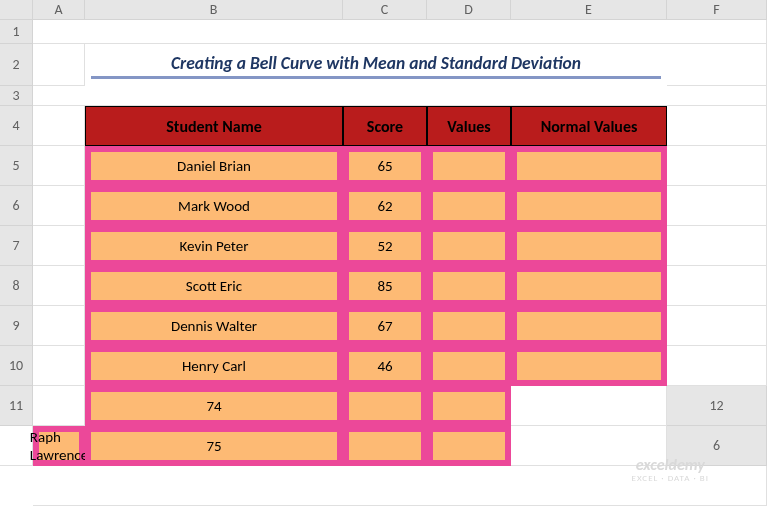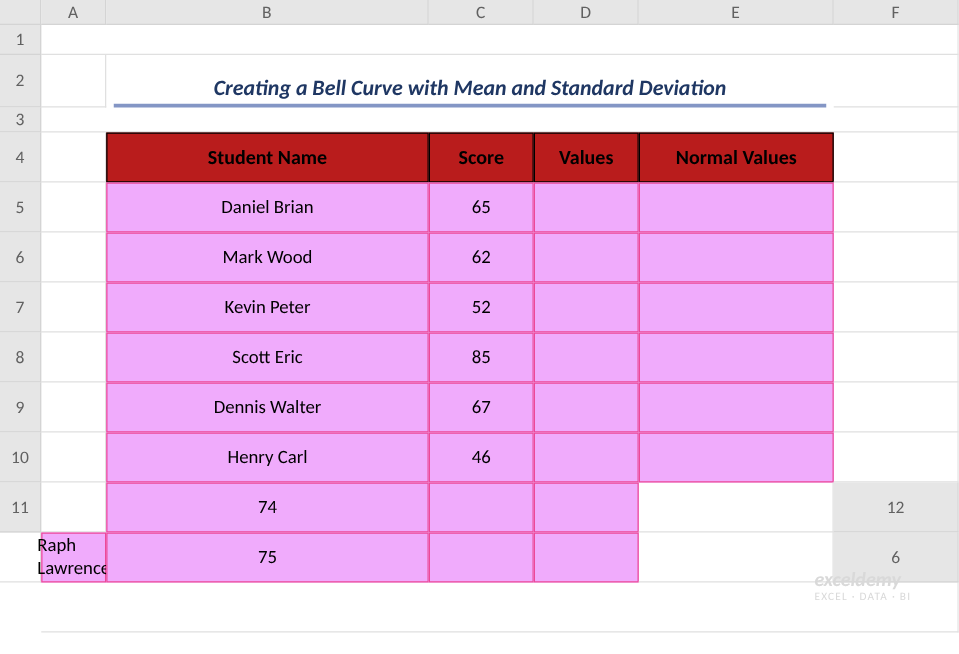--- a/index.html
+++ b/index.html
@@ -1,25 +1,25 @@
 <!DOCTYPE html>
 <html><head>
 <meta charset="utf-8">
 <style>
 * { box-sizing: border-box; margin: 0; padding: 0; }
 body { font-family: Calibri, Arial, sans-serif; background: #fff; width: 767px; height: 523px; position: relative; overflow: hidden; }
 .grid { display: grid; grid-template-columns: 33px 52px 258px 84px 84px 156px 100px; grid-template-rows: 20px 24px 42px 20px 40px 40px 40px 40px 40px 40px 40px 40px 40px 40px; }
 .hcell { background: #e6e6e6; border-right: 1px solid #d4d4d4; border-bottom: 1px solid #d4d4d4; color: #616161; font-size: 14px; display: flex; align-items: center; justify-content: center; }
 .corner { background: #e6e6e6; border-right: 1px solid #d4d4d4; border-bottom: 1px solid #d4d4d4; }
 .cell { border-right: 1px solid #e0e0e0; border-bottom: 1px solid #e0e0e0; }
-.title-wrap { grid-column: 3 / 7; grid-row: 3; display: flex; align-items: flex-end; justify-content: center; padding: 0 6px; }
+.title-wrap { grid-column: 3 / 7; grid-row: 3; display: flex; align-items: center; justify-content: center; padding: 0 6px; }
 .title { color: #1f3763; font-weight: bold; font-size: 17.5px; font-style: italic; border-bottom: 3px solid #8496c5; padding-bottom: 2px; width: 100%; text-align: center; }
 .thead { background: #b91c1c; border: 1px solid #000; font-weight: bold; font-size: 16px; display: flex; align-items: center; justify-content: center; }
-.tcell { border: 1px solid #ec4899; font-size: 15px; display: flex; align-items: center; justify-content: center; background: #f0abfc; }
-.watermark { position: absolute; right: 38px; bottom: 40px; color: #d9d9d9; font-size: 13px; text-align: left; line-height: 1.1; }
+.tcell { border: 6px solid #ec4899; font-size: 15px; display: flex; align-items: center; justify-content: center; background: #fdba74; }
+.watermark { position: absolute; right: 58px; bottom: 40px; color: #d9d9d9; font-size: 13px; text-align: center; line-height: 1.1; }
 .watermark .w1 { font-size: 16px; font-weight: bold; font-style: italic; }
 .watermark .w2 { font-size: 9px; letter-spacing: 1px; }
 </style>
 </head>
 <body>
 
 <div class="grid">
   <div class="corner"></div>
   <div class="hcell">A</div>
   <div class="hcell">B</div>

